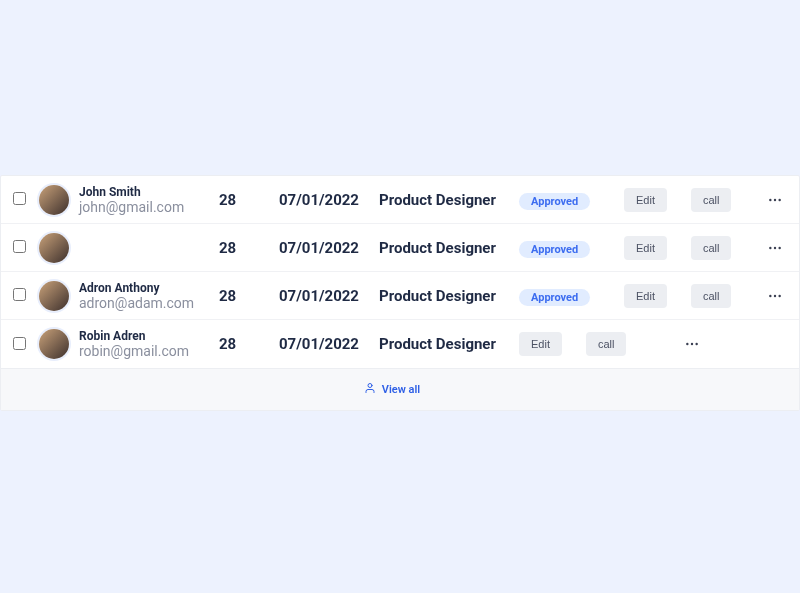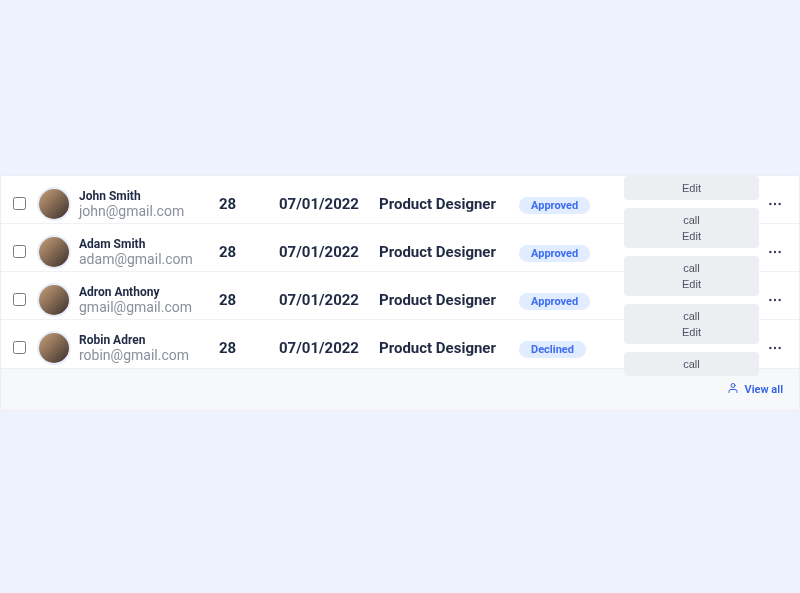--- a/index.html
+++ b/index.html
@@ -54,21 +54,21 @@
   .cell { font-size: 15px; font-weight: 700; color: #1f2a44; }
   .badge {
     display: inline-block;
     font-size: 11px;
     font-weight: 700;
     padding: 2px 12px;
     border-radius: 14px;
     background: #e1ecff;
     color: #3d6df0;
   }
-  .actions { display: flex; gap: 8px; flex-direction: column; }
+  .actions { display: flex; gap: 24px; }
   .btn {
     font-size: 11px;
     font-weight: 500;
     color: #4c5264;
     background: #eceef2;
     border: none;
     padding: 6px 12px;
     border-radius: 4px;
     cursor: pointer;
   }
@@ -79,21 +79,21 @@
     justify-content: center;
     color: #3a3f51;
     font-weight: 700;
   }
   .more svg { display:block; }
   .footer {
     height: 42px;
     background: #f7f8fa;
     display: flex;
     align-items: center;
-    justify-content: flex-end;
+    justify-content: center;
     padding-right: 16px;
     border-top: 1px solid #eceef2;
   }
   .viewall {
     display: inline-flex;
     align-items: center;
     gap: 6px;
     font-size: 11px;
     font-weight: 600;
     color: #2f60e6;
@@ -129,24 +129,20 @@
             <circle cx="5" cy="12" r="1.8"></circle>
             <circle cx="12" cy="12" r="1.8"></circle>
             <circle cx="19" cy="12" r="1.8"></circle>
           </svg>
     </div>
   </div>
       <div class="trow">
     <div><input type="checkbox" class="chk" style=""></div>
     <div class="namecell">
       <div class="avatar"></div>
-      <div class="nametext">
-        <div class="nm">Adam Smith</div>
-        <div class="em">adam@gmail.com</div>
-      </div>
     </div>
     <div class="cell">28</div>
     <div class="cell">07/01/2022</div>
     <div class="cell">Product Designer</div>
     <div><span class="badge">Approved</span></div>
     <div class="actions">
       <button class="btn">Edit</button>
       <button class="btn">call</button>
     </div>
     <div class="more">
@@ -156,21 +152,21 @@
             <circle cx="19" cy="12" r="1.8"></circle>
           </svg>
     </div>
   </div>
       <div class="trow">
     <div><input type="checkbox" class="chk" style=""></div>
     <div class="namecell">
       <div class="avatar"></div>
       <div class="nametext">
         <div class="nm">Adron Anthony</div>
-        <div class="em">gmail@gmail.com</div>
+        <div class="em">adron@adam.com</div>
       </div>
     </div>
     <div class="cell">28</div>
     <div class="cell">07/01/2022</div>
     <div class="cell">Product Designer</div>
     <div><span class="badge">Approved</span></div>
     <div class="actions">
       <button class="btn">Edit</button>
       <button class="btn">call</button>
     </div>
@@ -187,21 +183,20 @@
     <div class="namecell">
       <div class="avatar"></div>
       <div class="nametext">
         <div class="nm">Robin Adren</div>
         <div class="em">robin@gmail.com</div>
       </div>
     </div>
     <div class="cell">28</div>
     <div class="cell">07/01/2022</div>
     <div class="cell">Product Designer</div>
-    <div><span class="badge">Declined</span></div>
     <div class="actions">
       <button class="btn">Edit</button>
       <button class="btn">call</button>
     </div>
     <div class="more">
       <svg width="16" height="16" viewBox="0 0 24 24" fill="#3a3f51">
             <circle cx="5" cy="12" r="1.8"></circle>
             <circle cx="12" cy="12" r="1.8"></circle>
             <circle cx="19" cy="12" r="1.8"></circle>
           </svg>

